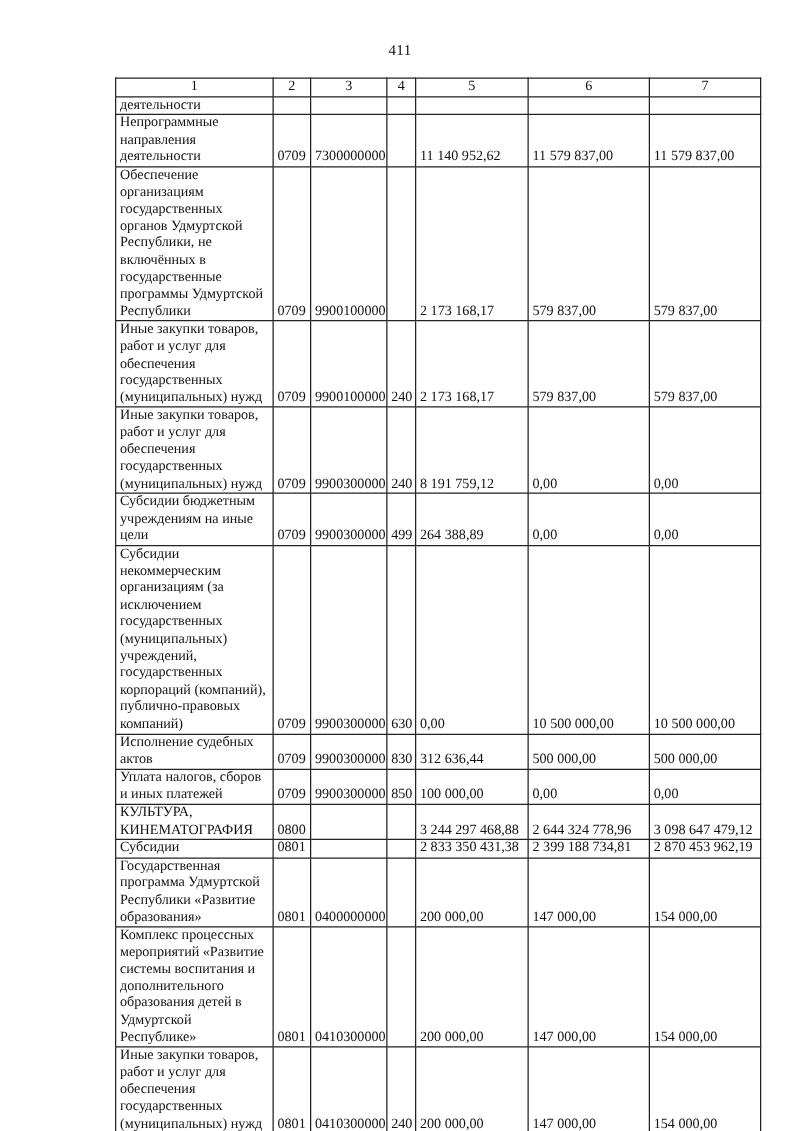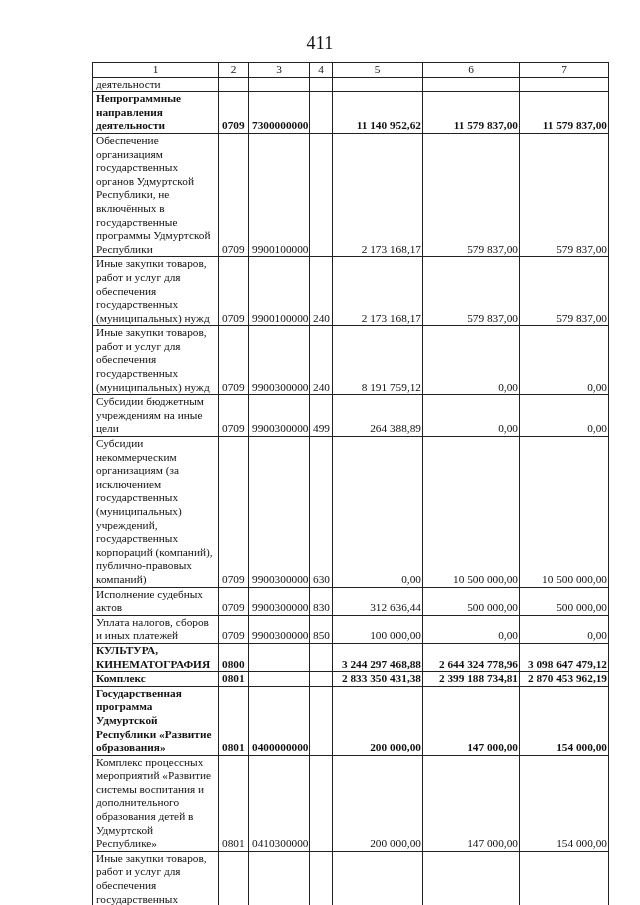--- a/index.html
+++ b/index.html
@@ -1,28 +1,28 @@
 <!DOCTYPE html>
 <html><head>
 <meta charset="utf-8">
 <style>
   html, body { margin: 0; padding: 0; background: #ffffff; }
   body { width: 640px; height: 905px; position: relative; overflow: hidden;
          font-family: "Liberation Serif", "DejaVu Serif", serif; color: #111; }
   .page-number { position: absolute; top: 33px; left: 0; width: 640px; text-align: center;
-                 font-size: 18px; letter-spacing: 0.3px; }
+                 font-size: 12px; letter-spacing: 0.3px; }
   table.budget { position: absolute; top: 62px; left: 92px; border-collapse: collapse;
                  table-layout: fixed; width: 516px; font-size: 11.3px; line-height: 13.6px; }
   table.budget td { border: 1px solid #222; padding: 0 2px 0 3px; vertical-align: bottom;
                     overflow: hidden; white-space: normal; }
   table.budget tr.hdr td { text-align: center; vertical-align: middle; padding: 0; }
-  td.num { text-align: right; padding-right: 1px !important; white-space: nowrap !important; }
+  td.num { text-align: left; padding-right: 1px !important; white-space: nowrap !important; }
   td.code { white-space: nowrap !important; padding-left: 3px; }
   td.name { word-wrap: break-word; }
-  tr.bold td { font-weight: bold; }
+  tr.bold td { font-weight: normal; }
   col.c1 { width: 126px; } col.c2 { width: 30px; } col.c3 { width: 61px; }
   col.c4 { width: 23px; } col.c5 { width: 90px; } col.c6 { width: 97px; } col.c7 { width: 89px; }
 </style>
 </head>
 <body>
 
 <div class="page-number">411</div>
 
 <table class="budget">
   <colgroup>
@@ -128,21 +128,21 @@
       <tr class="bold">
         <td class="name">КУЛЬТУРА, КИНЕМАТОГРАФИЯ</td>
         <td class="code">0800</td>
         <td class="code"></td>
         <td class="code"></td>
         <td class="num">3 244 297 468,88</td>
         <td class="num">2 644 324 778,96</td>
         <td class="num">3 098 647 479,12</td>
       </tr>
       <tr class="bold">
-        <td class="name">Комплекс</td>
+        <td class="name">Субсидии</td>
         <td class="code">0801</td>
         <td class="code"></td>
         <td class="code"></td>
         <td class="num">2 833 350 431,38</td>
         <td class="num">2 399 188 734,81</td>
         <td class="num">2 870 453 962,19</td>
       </tr>
       <tr class="bold">
         <td class="name">Государственная программа Удмуртской Республики «Развитие образования»</td>
         <td class="code">0801</td>

